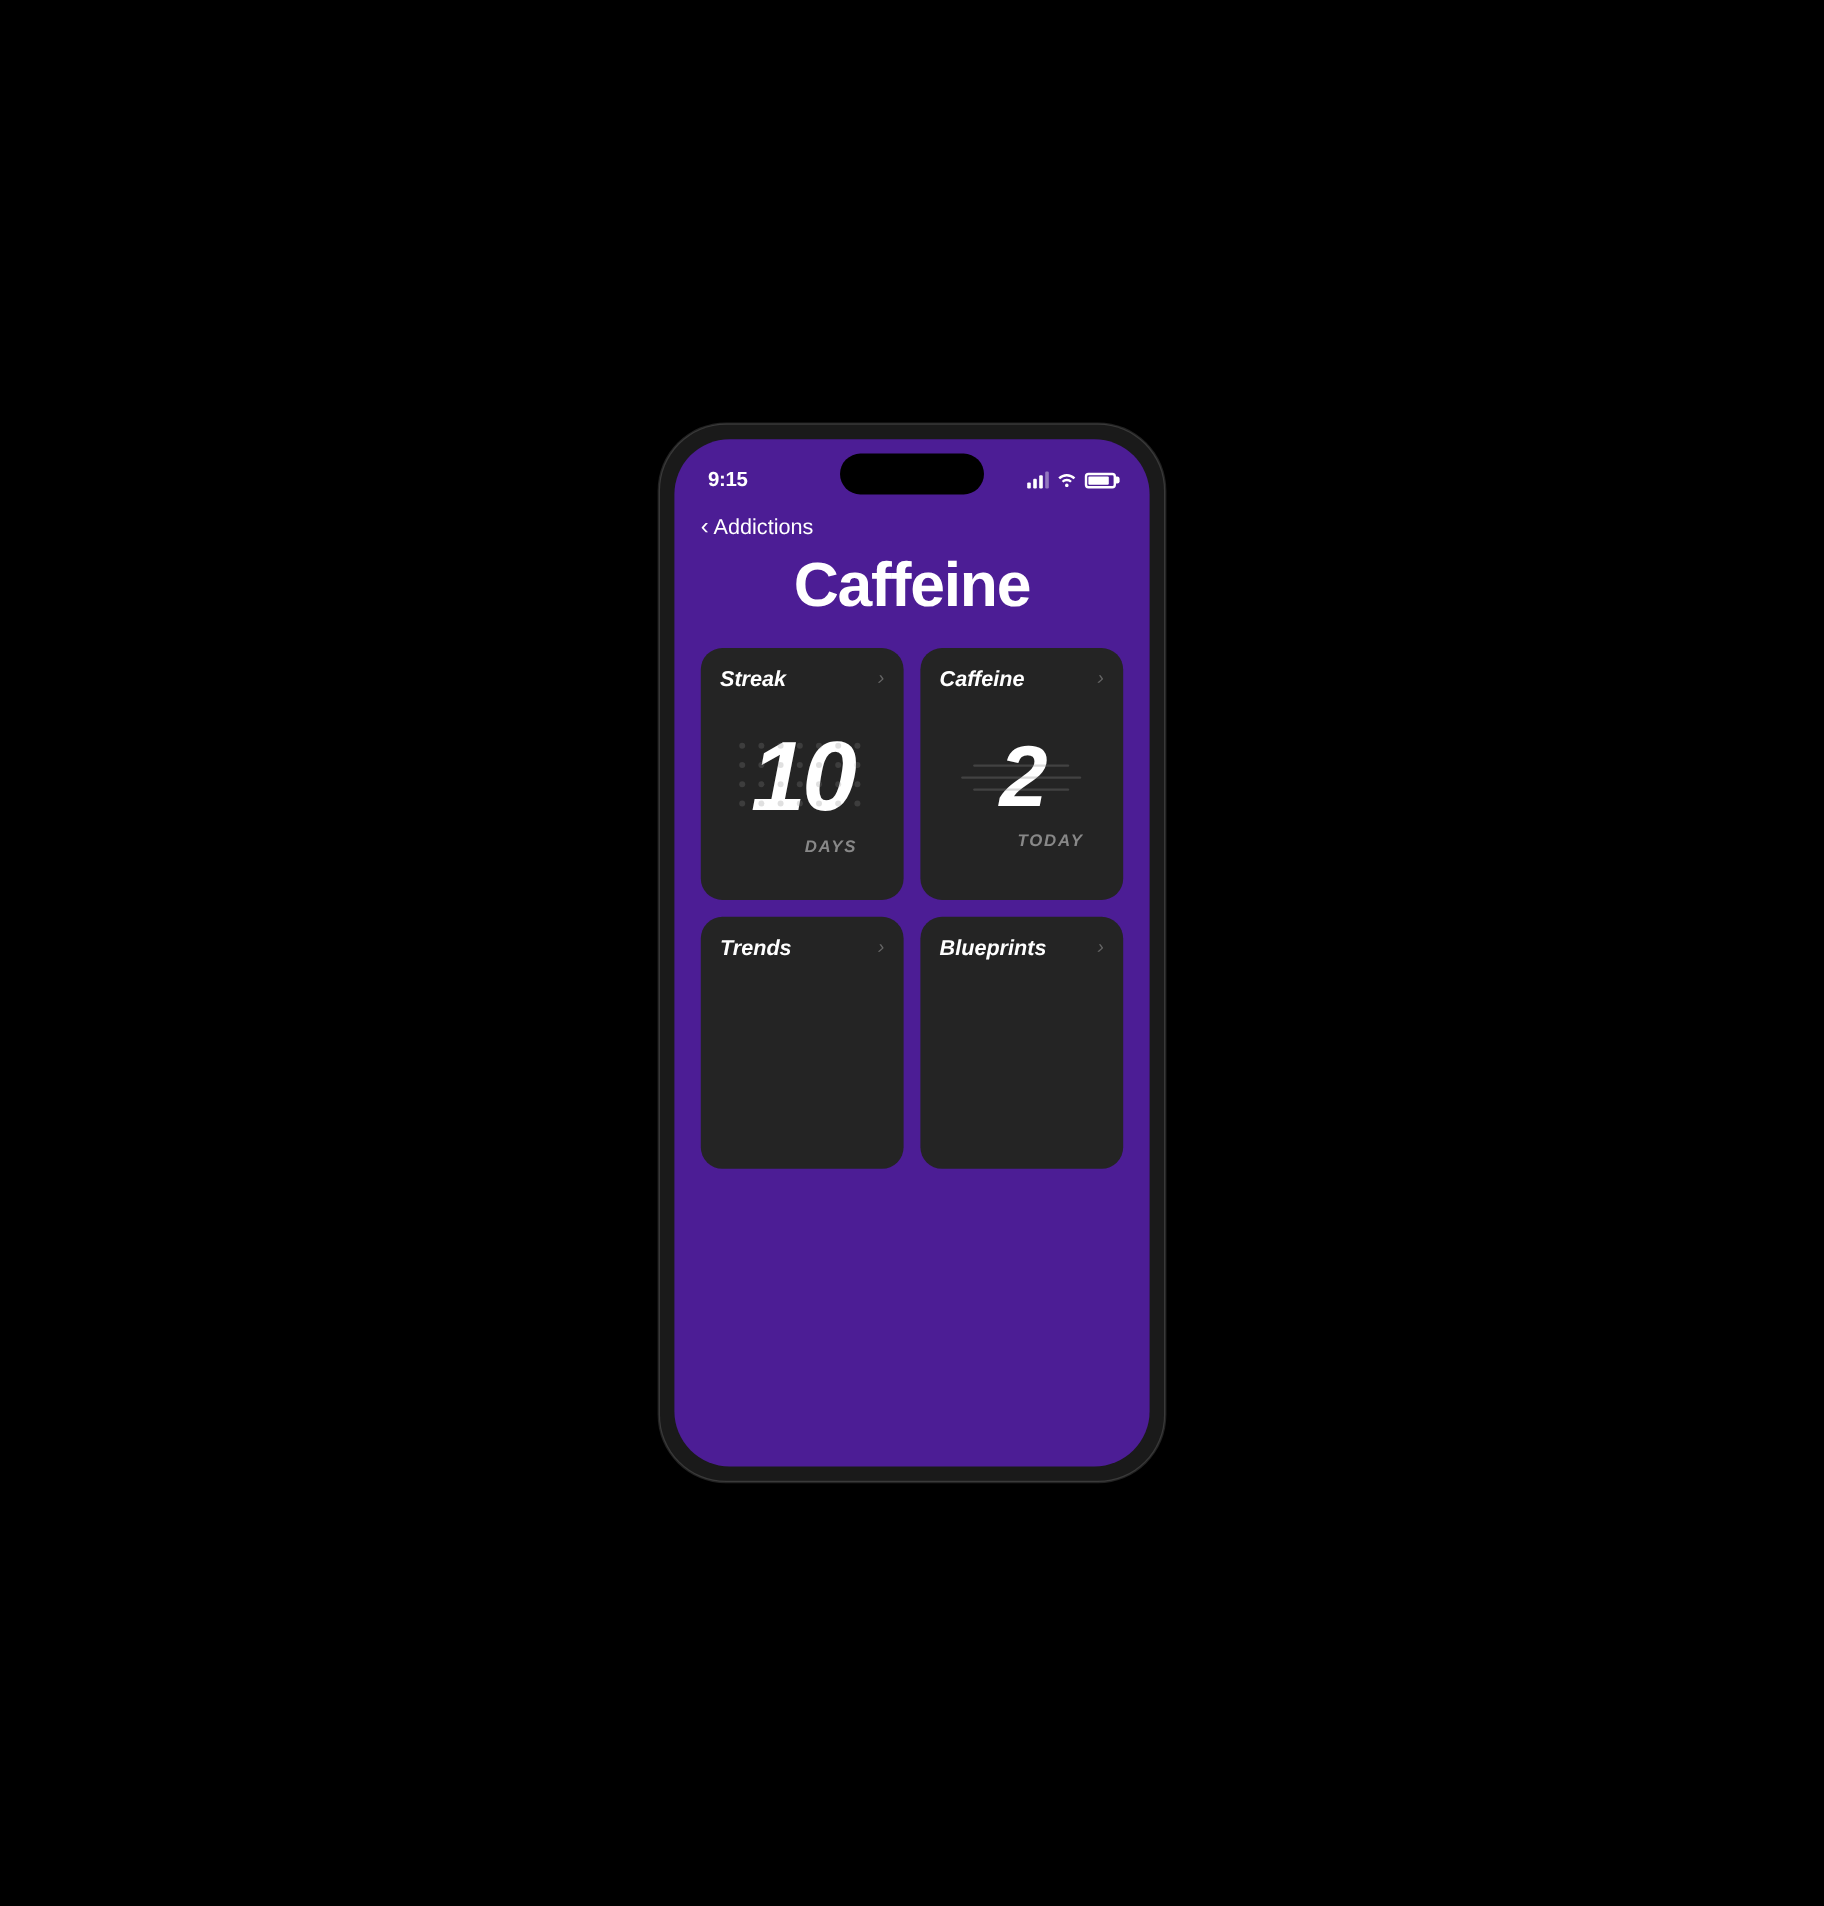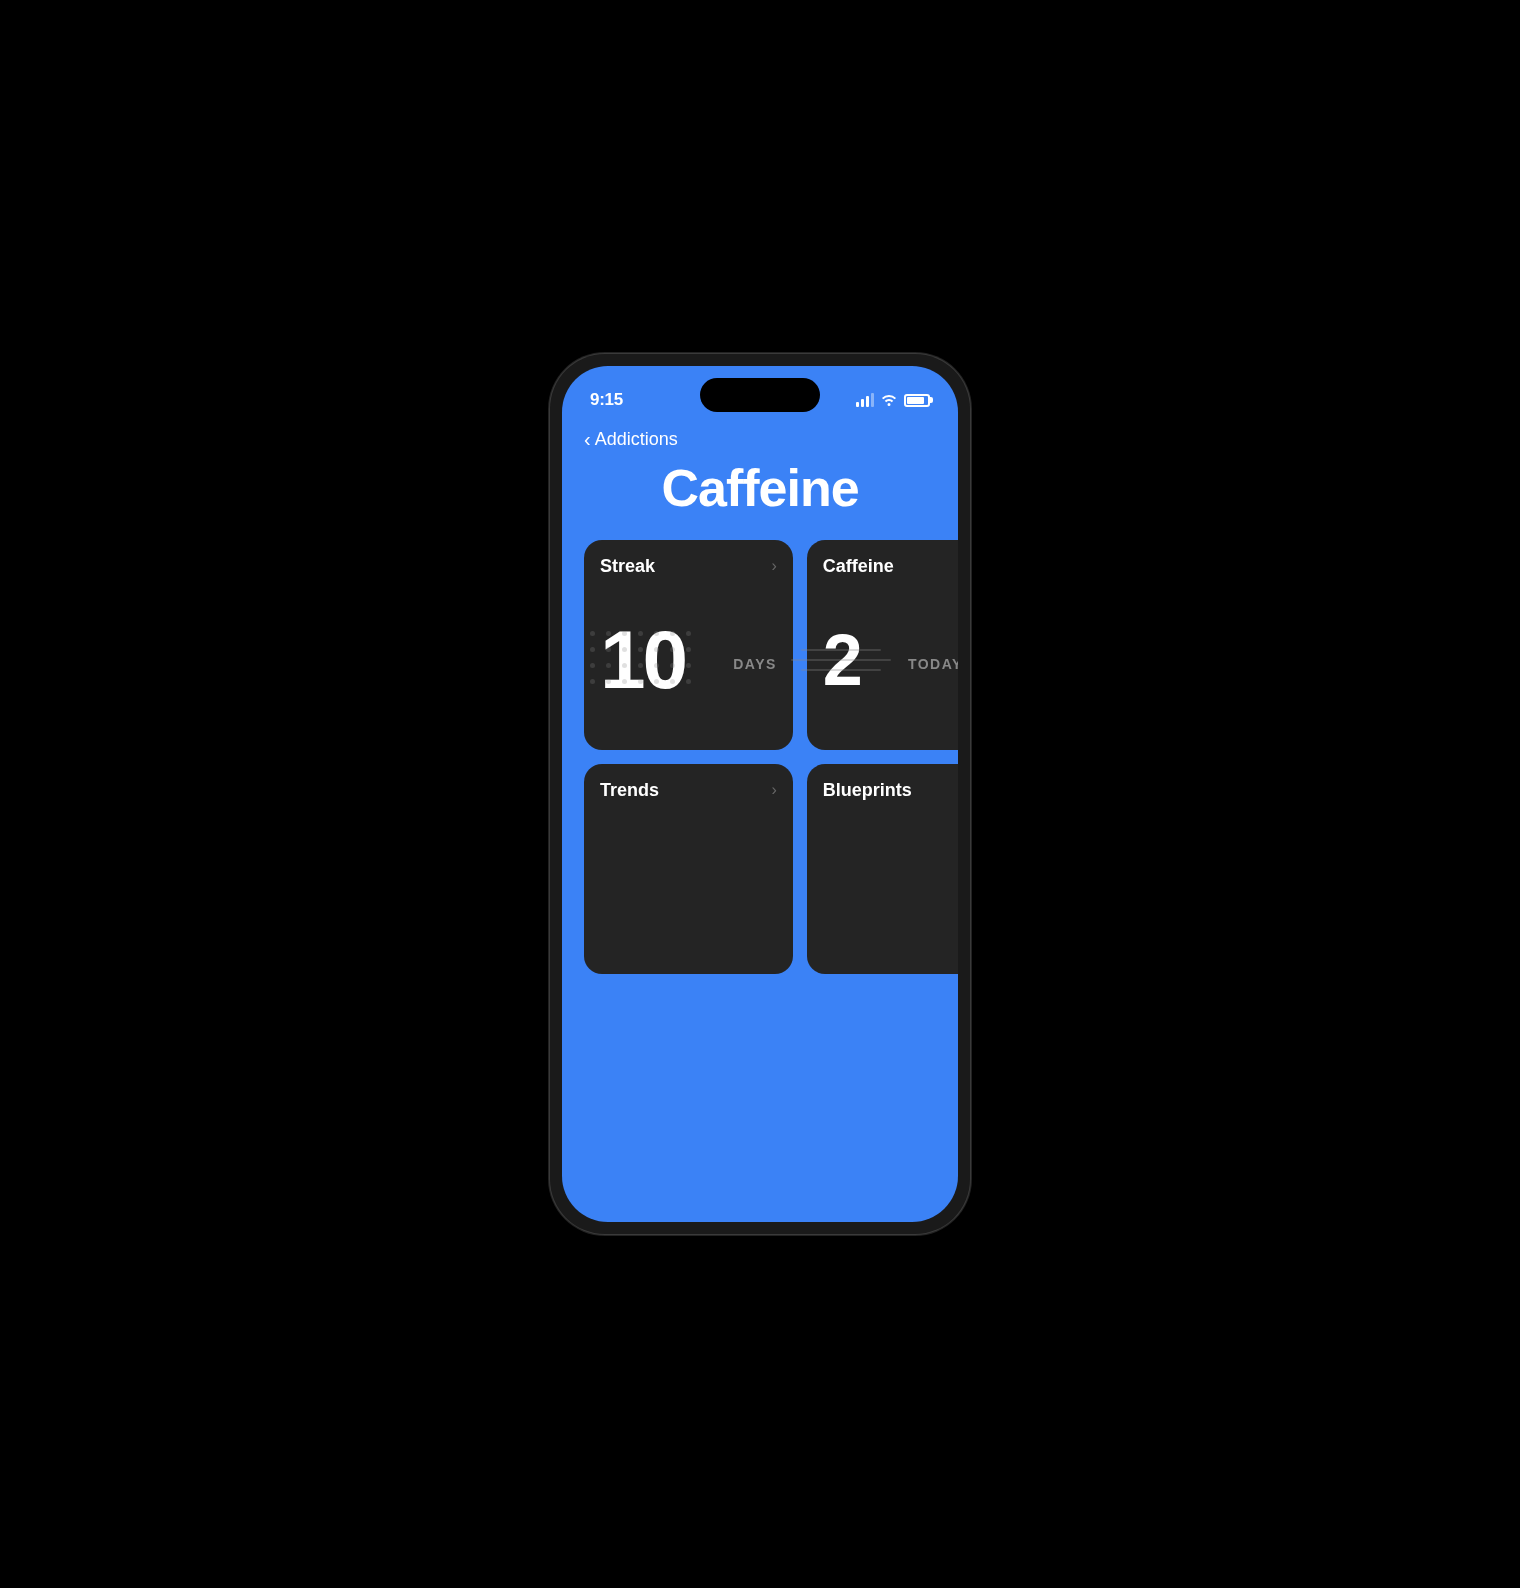--- a/index.html
+++ b/index.html
@@ -22,21 +22,21 @@
       box-shadow:
         0 0 0 1px #3a3a3a,
         0 0 0 2px #222,
         0 30px 80px rgba(0,0,0,0.8);
       position: relative;
     }
 
     .phone-inner {
       width: 100%;
       height: 100%;
-      background: #3b82f6;
+      background: #4c1d95;
       border-radius: 46px;
       overflow: hidden;
       position: relative;
     }
 
     
     .status-bar {
       display: flex;
       justify-content: space-between;
       align-items: center;
@@ -146,20 +146,21 @@
       letter-spacing: -1px;
       margin-bottom: 24px;
       line-height: 1.05;
       text-align: center;
     }
 
     .cards-grid {
       display: grid;
       grid-template-columns: 1fr 1fr;
       gap: 14px;
+      font-style: italic;
     }
 
     .card {
       background: #242424;
       border-radius: 18px;
       padding: 16px 16px 18px 16px;
       cursor: pointer;
       position: relative;
       min-height: 210px;
       display: flex;
@@ -181,21 +182,21 @@
 
     .card-chevron {
       color: #666;
       font-size: 16px;
       font-weight: 300;
     }
 
     .card-body {
       flex: 1;
       display: flex;
-      flex-direction: row;
+      flex-direction: column;
       align-items: center;
       justify-content: center;
     }
 
     .card-number {
       font-size: 82px;
       font-weight: 800;
       color: #fff;
       line-height: 1;
       letter-spacing: -3px;

